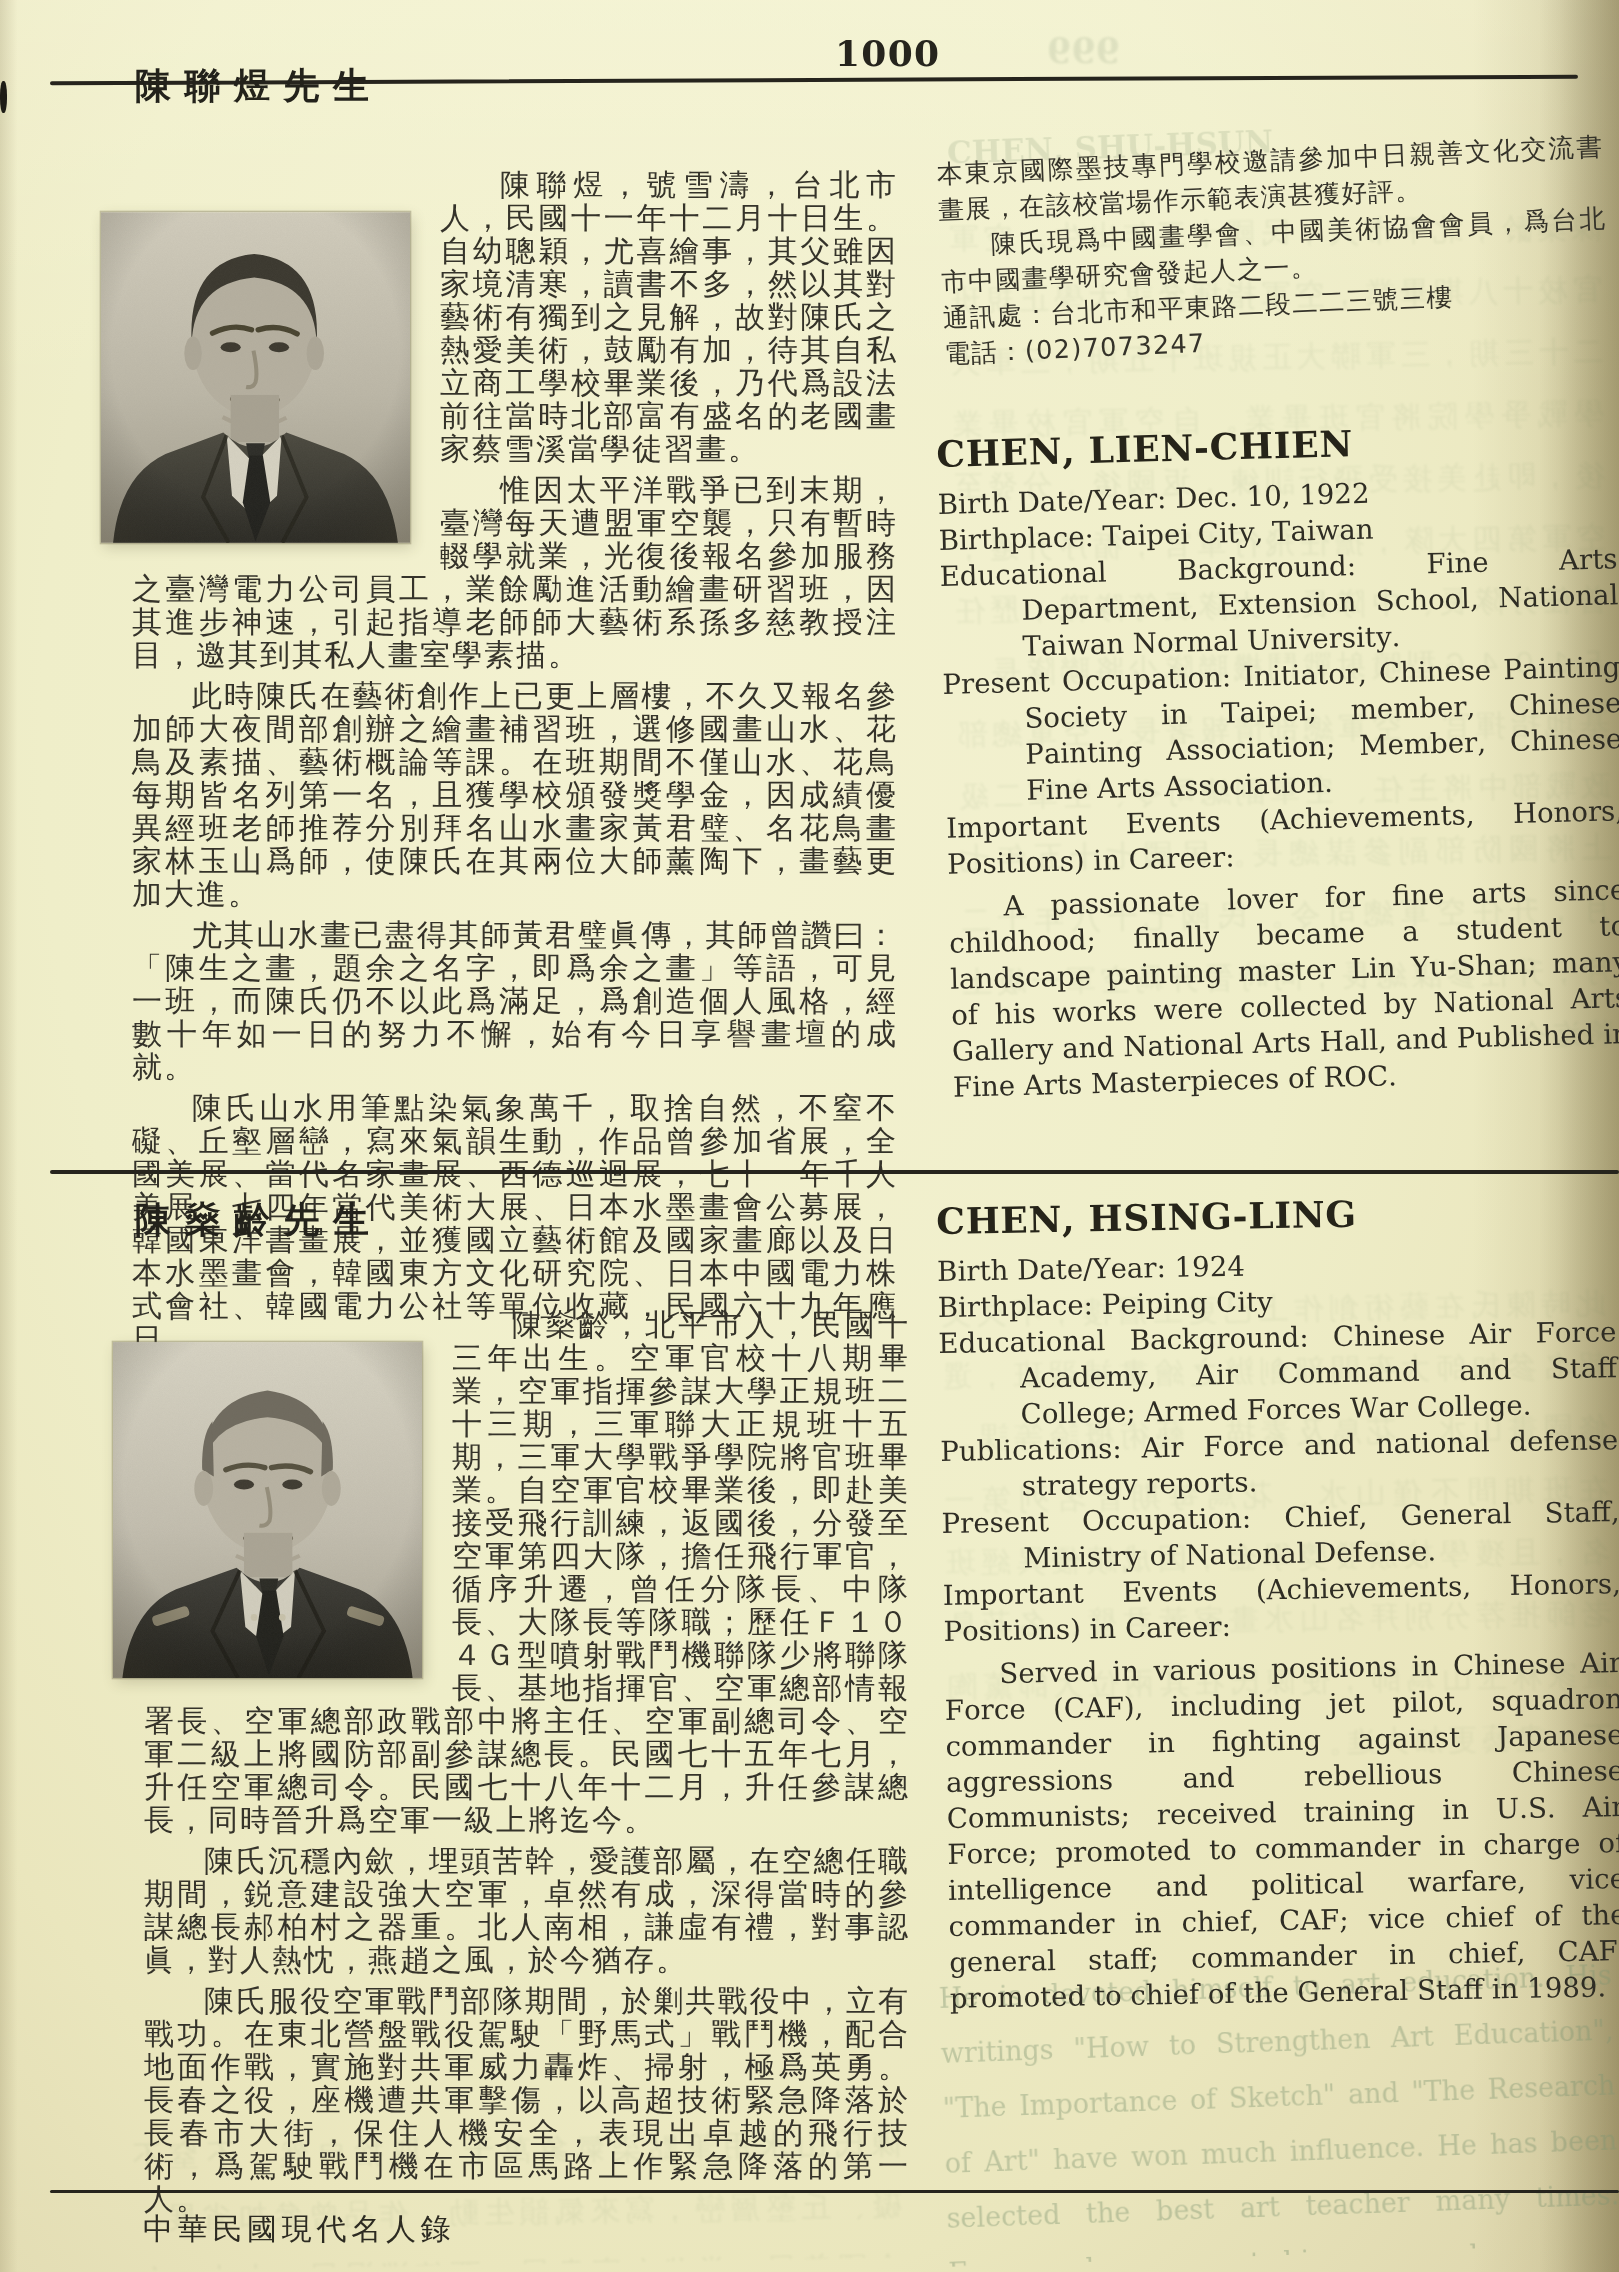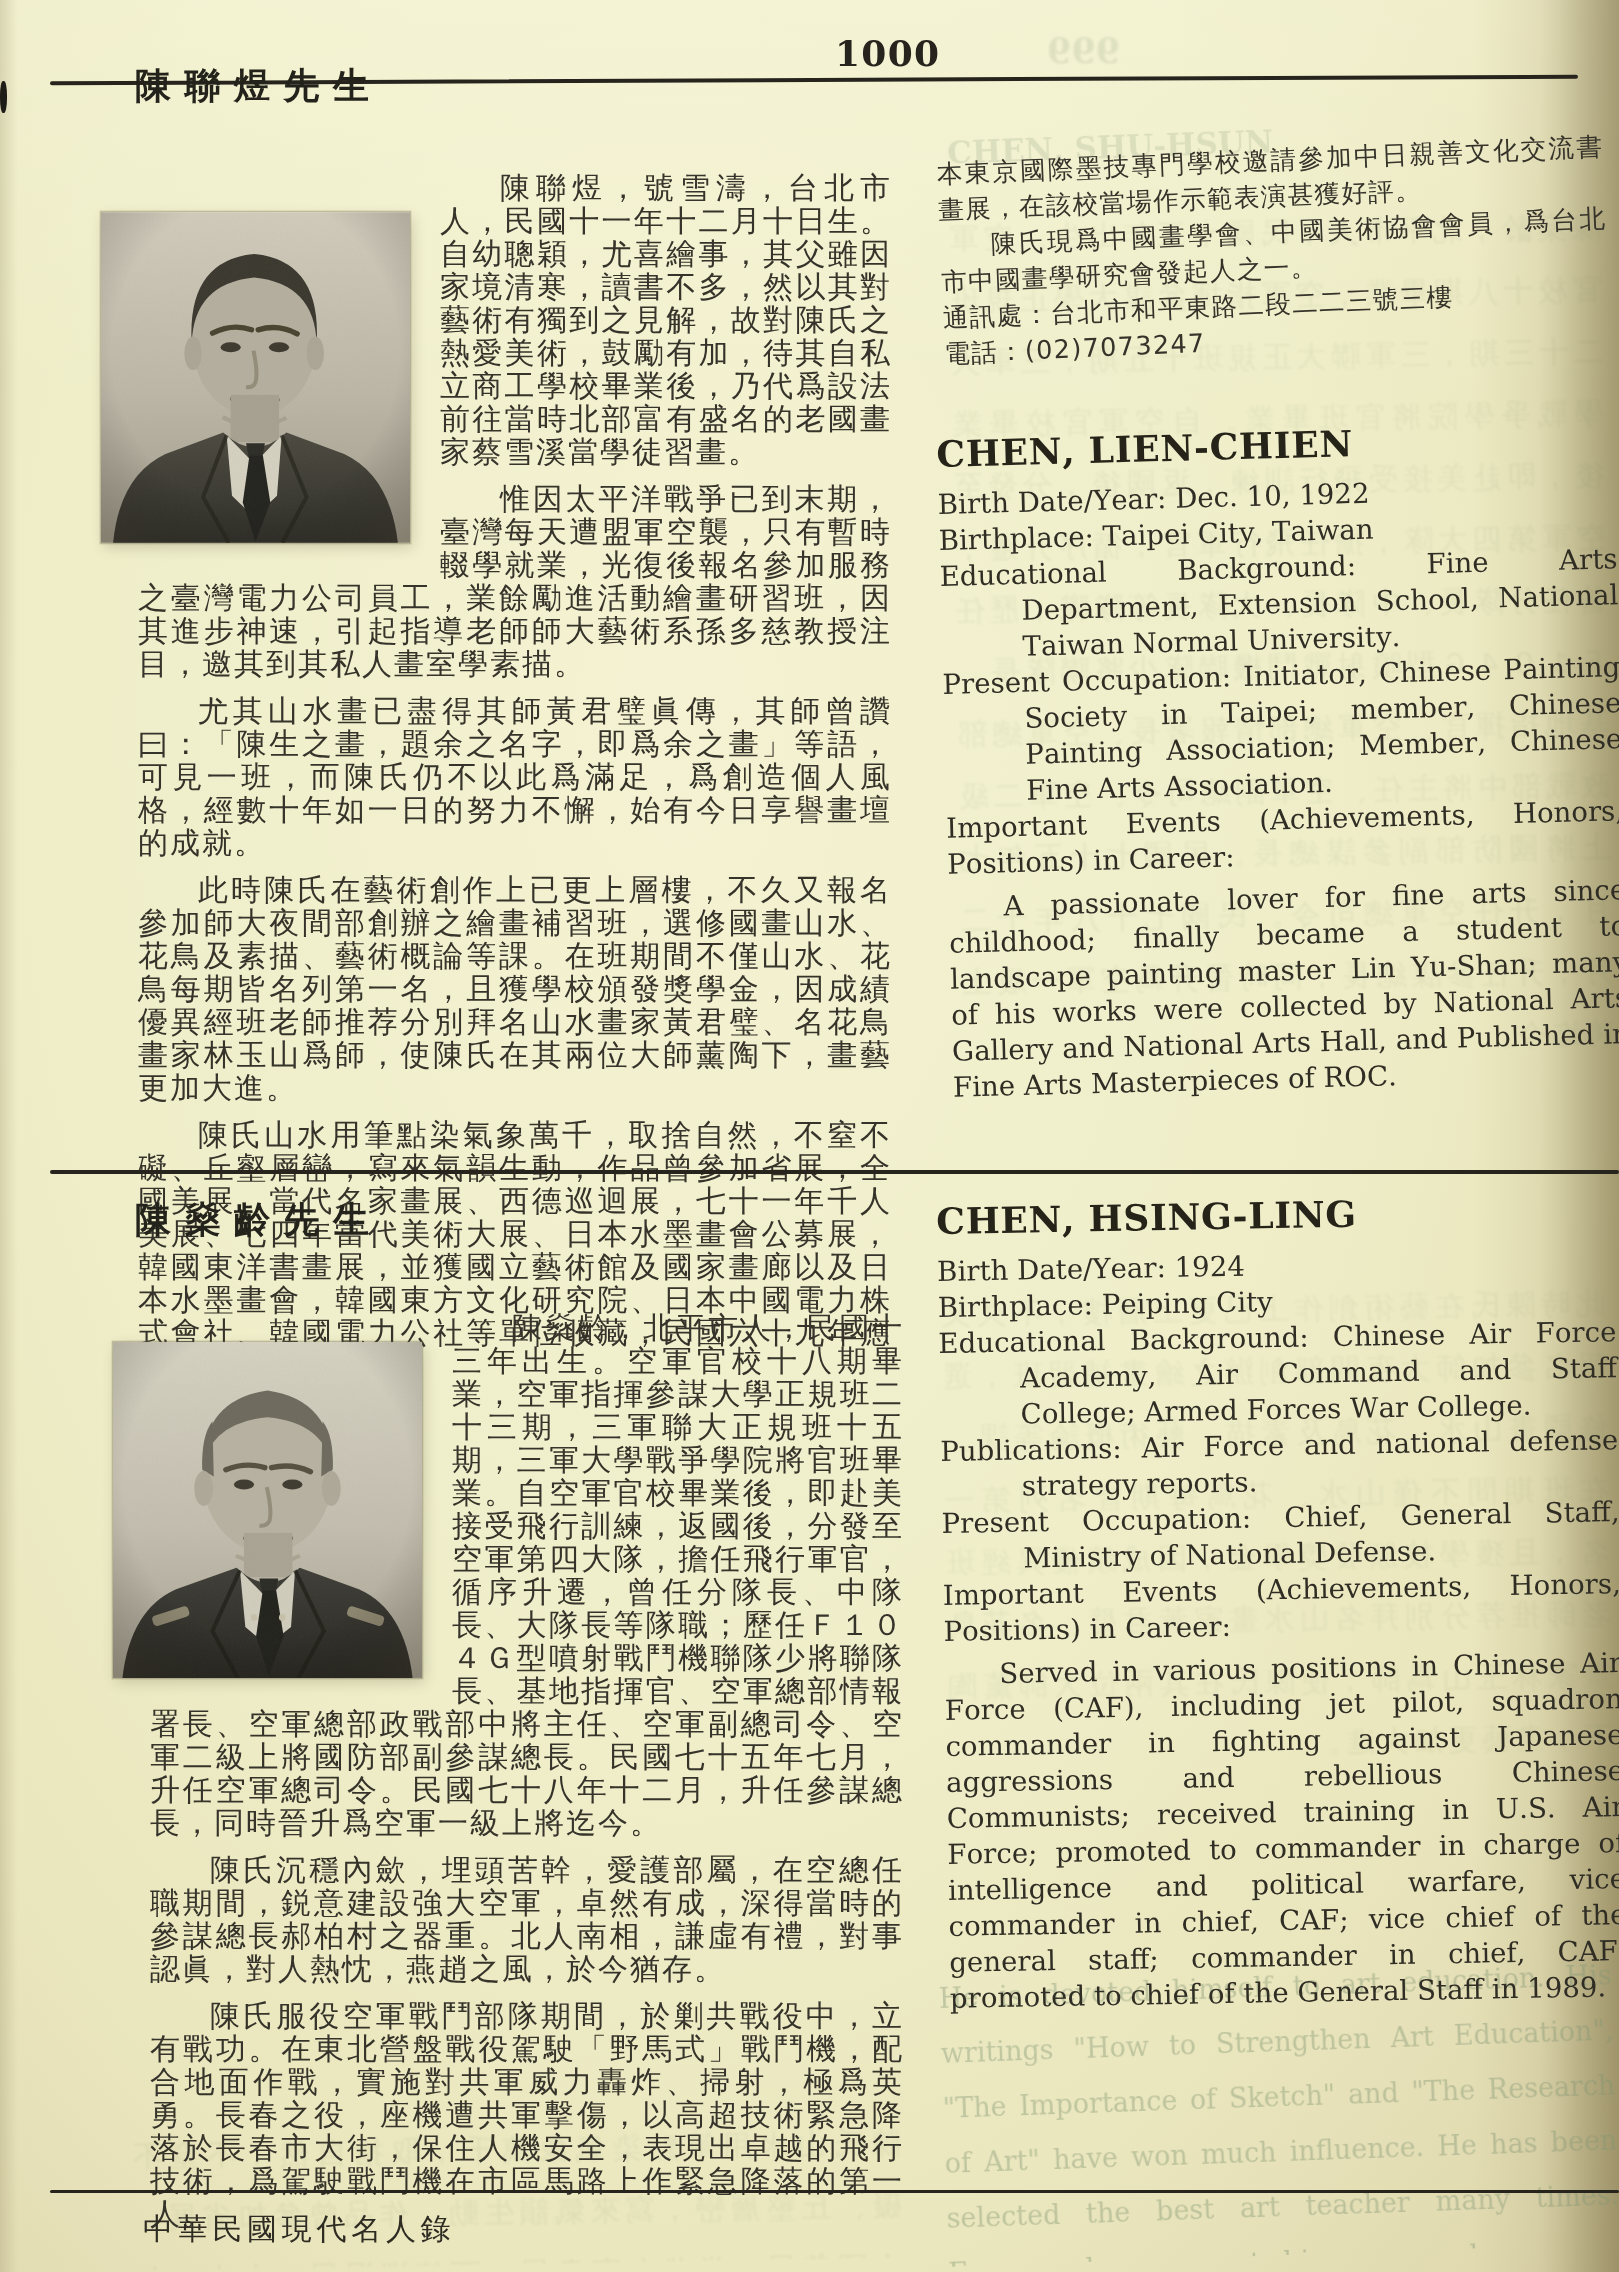--- a/index.html
+++ b/index.html
@@ -38,21 +38,21 @@
   .name1{left:135px;top:62px;}
   .name2{left:135px;top:1196px;}
 
   .leftcol{
     position:absolute;width:782px;
     font-size:30px;line-height:33px;letter-spacing:2px;
     text-align:justify;
   }
   .leftcol1{left:124px;top:160px;}
   .leftcol2{left:136px;top:1300px;}
-  .leftcol p{margin:14px;text-indent:2em;font-family:Liberation Mono, monospace;}
+  .leftcol p{margin:8px;text-indent:2em;}
 
   .photo-box{float:left;width:316px;box-sizing:border-box;}
   .photo-box1{height:395px;padding-top:52px;}
   .photo-box2{height:395px;padding-top:42px;}
   .photo-box svg{display:block;margin-left:-23.5px;
     box-shadow:0 0 0 1.3px rgba(110,102,74,0.35), 3.4px 4.7px 13.5px rgba(70,62,35,0.22);}
 
   .zh-right{
     position:absolute;left:936px;top:156px;width:667px;
     font-size:25.6px;line-height:36px;letter-spacing:1.3px;
@@ -180,22 +180,22 @@
           <path d="M216,344 L244,344 L240,366 L220,366 Z" fill="#2c2c27"></path>
           <path d="M221,362 L241,362 L252,432 L230,490 L211,432 Z" fill="#22221e"></path>
           <path d="M187,332 L152,424 L190,492" fill="none" stroke="#232219" stroke-width="6" opacity="0.7"></path>
           <path d="M269,332 L306,424 L270,492" fill="none" stroke="#232219" stroke-width="6" opacity="0.7"></path>
           <rect width="460" height="492" filter="url(#p1grain)" opacity="0.18"></rect>
           <rect width="460" height="492" fill="url(#p1vig)"></rect>
         </svg>
       </div>
       <p>陳聯煜，號雪濤，台北市人，民國十一年十二月十日生。自幼聰穎，尤喜繪事，其父雖因家境清寒，讀書不多，然以其對藝術有獨到之見解，故對陳氏之熱愛美術，鼓勵有加，待其自私立商工學校畢業後，乃代爲設法前往當時北部富有盛名的老國畫家蔡雪溪當學徒習畫。</p>
       <p>惟因太平洋戰爭已到末期，臺灣每天遭盟軍空襲，只有暫時輟學就業，光復後報名參加服務之臺灣電力公司員工，業餘勵進活動繪畫研習班，因其進步神速，引起指導老師師大藝術系孫多慈教授注目，邀其到其私人畫室學素描。</p>
+      <p>此時陳氏在藝術創作上已更上層樓，不久又報名參加師大夜間部創辦之繪畫補習班，選修國畫山水、花鳥及素描、藝術概論等課。在班期間不僅山水、花鳥每期皆名列第一名，且獲學校頒發獎學金，因成績優異經班老師推荐分別拜名山水畫家黃君璧、名花鳥畫家林玉山爲師，使陳氏在其兩位大師薰陶下，畫藝更加大進。</p>
       <p>尤其山水畫已盡得其師黃君璧眞傳，其師曾讚曰：「陳生之畫，題余之名字，即爲余之畫」等語，可見一班，而陳氏仍不以此爲滿足，爲創造個人風格，經數十年如一日的努力不懈，始有今日享譽畫壇的成就。</p>
-      <p>此時陳氏在藝術創作上已更上層樓，不久又報名參加師大夜間部創辦之繪畫補習班，選修國畫山水、花鳥及素描、藝術概論等課。在班期間不僅山水、花鳥每期皆名列第一名，且獲學校頒發獎學金，因成績優異經班老師推荐分別拜名山水畫家黃君璧、名花鳥畫家林玉山爲師，使陳氏在其兩位大師薰陶下，畫藝更加大進。</p>
       <p>陳氏山水用筆點染氣象萬千，取捨自然，不窒不礙、丘壑層巒，寫來氣韻生動，作品曾參加省展，全國美展、當代名家畫展、西德巡迴展，七十一年千人美展、七四年當代美術大展、日本水墨畫會公募展，韓國東洋書畫展，並獲國立藝術館及國家畫廊以及日本水墨畫會，韓國東方文化研究院、日本中國電力株式會社、韓國電力公社等單位收藏，民國六十九年應日</p>
     </div>
 
     <div class="zh zh-right">
       <p class="noindent">本東京國際墨技專門學校邀請參加中日親善文化交流書畫展，在該校當場作示範表演甚獲好評。</p>
       <p>陳氏現爲中國畫學會、中國美術協會會員，爲台北市中國畫學研究會發起人之一。</p>
       <p class="noindent plain">通訊處：台北市和平東路二段二二三號三樓</p>
       <p class="noindent plain">電話：(02)7073247</p>
     </div>
 

